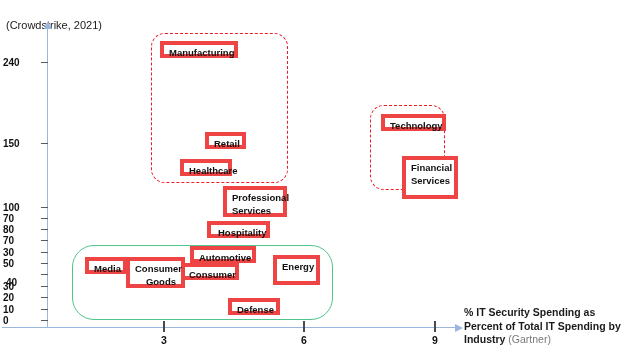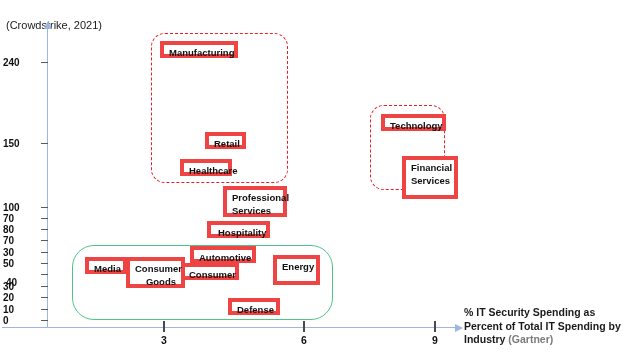--- a/index.html
+++ b/index.html
@@ -21,21 +21,21 @@
   .y-subtitle{
     position:absolute;left:6px;top:19px;
     font-size:11px;font-weight:normal;
     white-space:nowrap;
   }
   .x-title{
     position:absolute;left:464px;top:306px;
     width:160px;
     font-size:10.5px;font-weight:bold;line-height:13.5px;
   }
-  .x-title .src{font-weight:bold;color:#7a7a7a;}
+  .x-title .src{font-weight:normal;color:#7a7a7a;}
 
   
   .axis-line{position:absolute;background:#9bb7e0;}
   #x-axis{left:2px;top:327px;width:455px;height:1px;}
   #y-axis{left:47px;top:28px;width:1px;height:300px;}
   .arrow-up{
     position:absolute;left:43.5px;top:21px;
     width:0;height:0;
     border-left:4px solid transparent;border-right:4px solid transparent;
     border-bottom:8px solid #9bb7e0;

